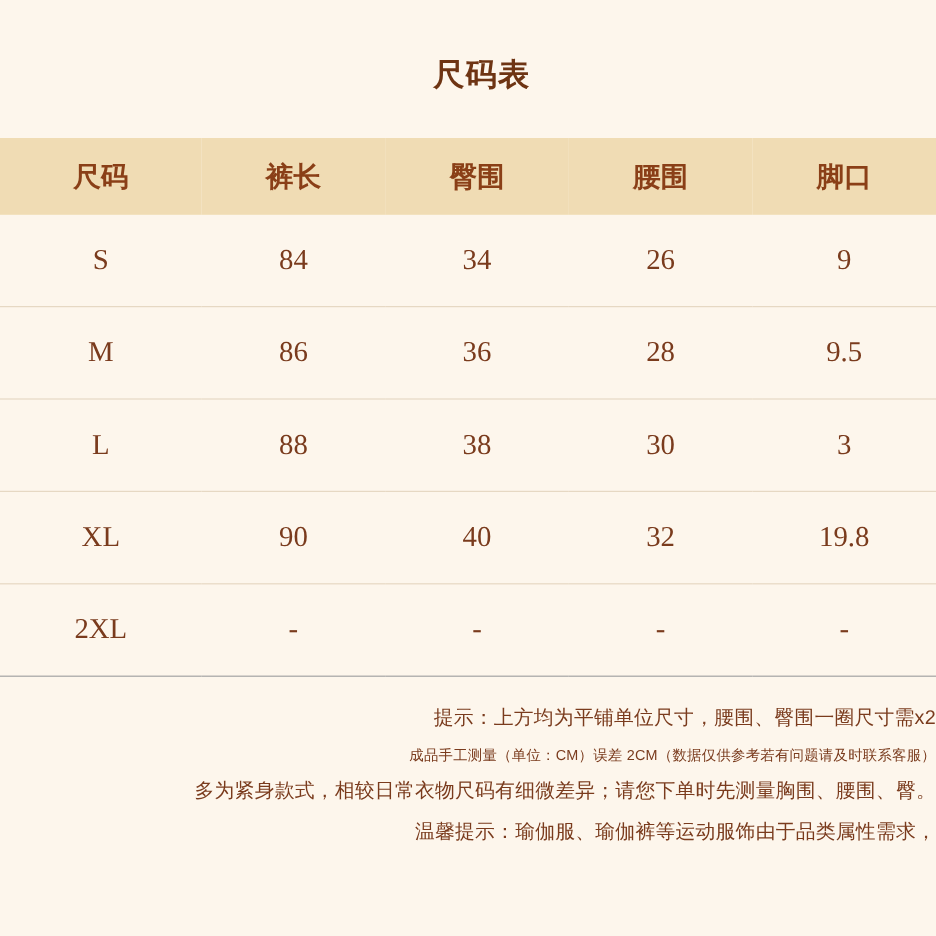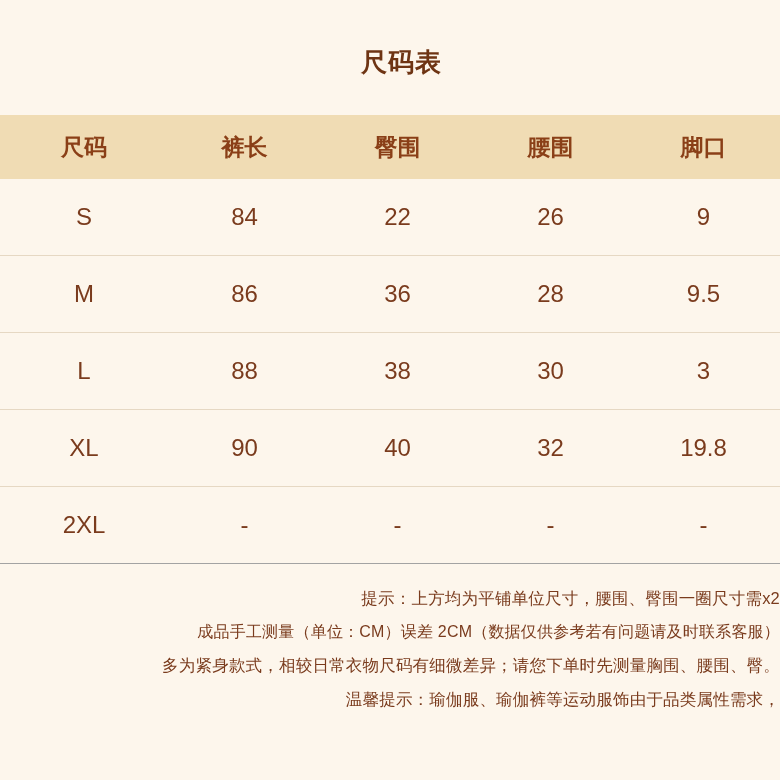--- a/index.html
+++ b/index.html
@@ -31,20 +31,21 @@
     padding-left: 23px;
   }
   .table-wrap {
     margin-top: 35px;
     width: 780px;
   }
   table.size-table {
     width: 780px;
     border-collapse: collapse;
     table-layout: fixed;
+    font-family: Liberation Serif, serif;
   }
   table.size-table thead tr {
     background: #f0dcb4;
   }
   table.size-table thead th {
     height: 62px;
     font-size: 23px;
     font-weight: bold;
     color: #8a3f17;
     text-align: center;
@@ -72,21 +73,21 @@
     text-align: right;
     color: #7a3b1d;
   }
   .notes p {
     margin: 0 0 9px 0;
     font-size: 16.5px;
     line-height: 1.5;
     letter-spacing: 0.2px;
   }
   .notes p.line2 {
-    font-size: 16px;
+    font-size: 12px;
   }
 </style>
 </head>
 <body>
 
 <div class="page">
 
   <div class="title">尺码表</div>
 
   <div class="table-wrap">
@@ -104,21 +105,21 @@
           <th>裤长</th>
           <th>臀围</th>
           <th>腰围</th>
           <th>脚口</th>
         </tr>
       </thead>
       <tbody>
         <tr>
           <td>S</td>
           <td>84</td>
-          <td>22</td>
+          <td>34</td>
           <td>26</td>
           <td>9</td>
         </tr>
         <tr>
           <td>M</td>
           <td>86</td>
           <td>36</td>
           <td>28</td>
           <td>9.5</td>
         </tr>

